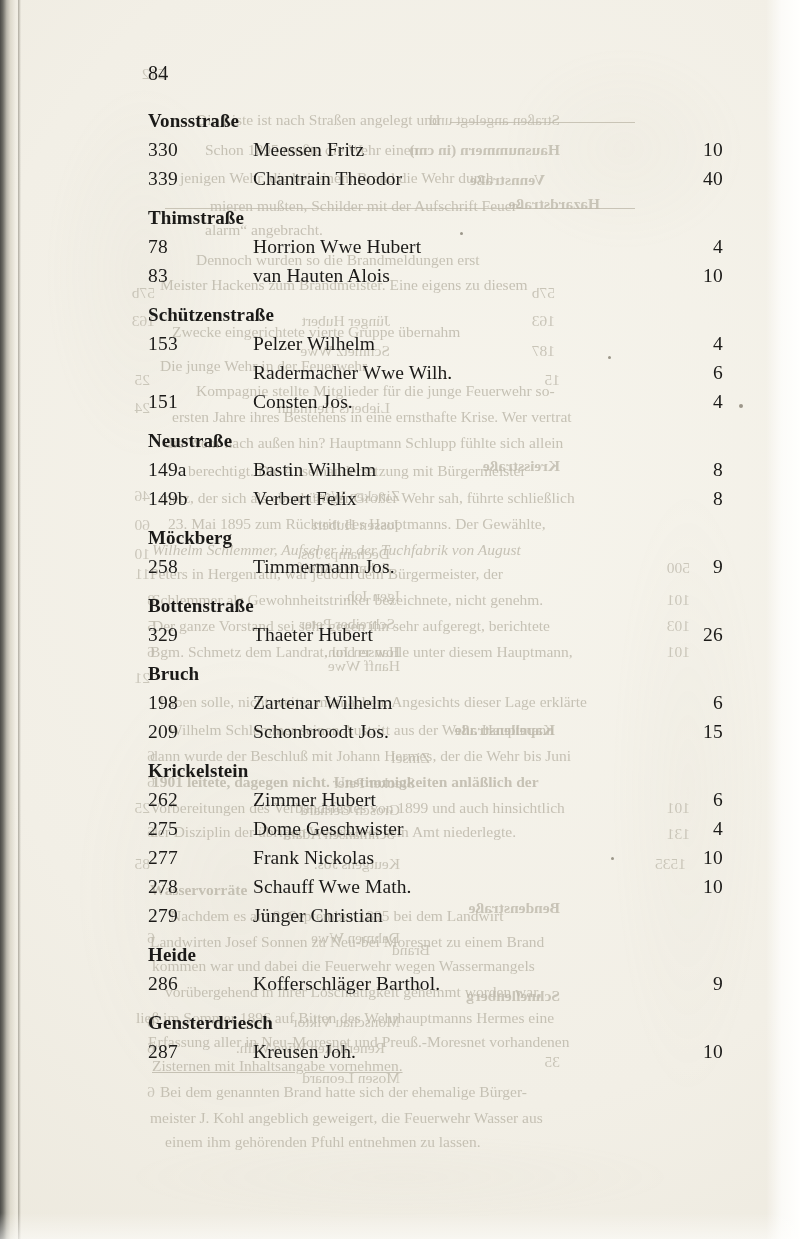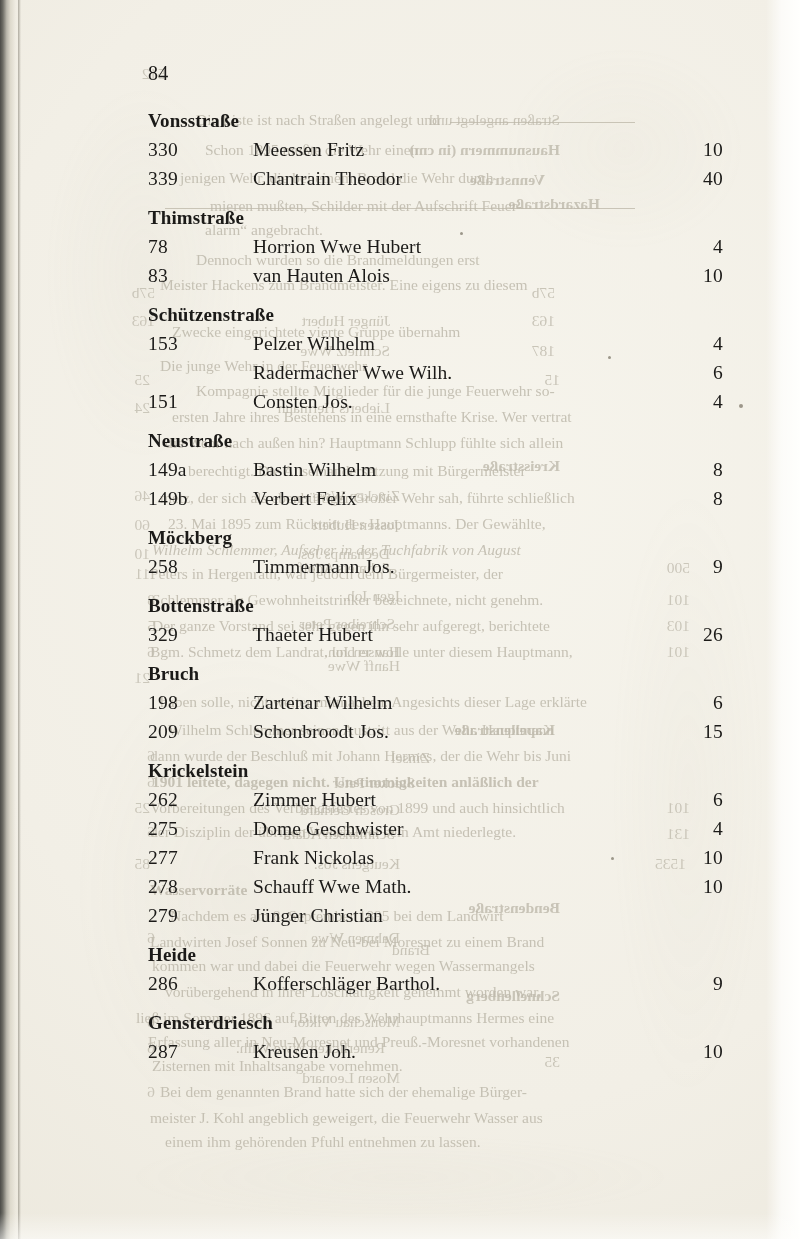--- a/index.html
+++ b/index.html
@@ -186,21 +186,21 @@
       <div class="bleed-line" style="left: 152px; top: 774px; opacity: 0.85; font-weight: bold;">1901 leitete, dagegen nicht. Unstimmigkeiten anläßlich der</div>
       <div class="bleed-line" style="left: 150px; top: 800px; opacity: 0.85;">Vorbereitungen des Verbandsfestes von 1899 und auch hinsichtlich</div>
       <div class="bleed-line" style="left: 150px; top: 824px; opacity: 0.85;">der Disziplin der übrigen Wehrführer sein Amt niederlegte.</div>
       <div class="bleed-line bl-bold" style="left: 150px; top: 882px; opacity: 0.85;">Wasservorräte</div>
       <div class="bleed-line" style="left: 170px; top: 908px; opacity: 0.85;">Nachdem es am 8. September 1895 bei dem Landwirt</div>
       <div class="bleed-line" style="left: 150px; top: 934px; opacity: 0.85;">Landwirten Josef Sonnen zu Neu-bei Moresnet zu einem Brand</div>
       <div class="bleed-line" style="left: 152px; top: 958px; opacity: 0.85;">kommen war und dabei die Feuerwehr wegen Wassermangels</div>
       <div class="bleed-line" style="left: 165px; top: 984px; opacity: 0.85;">vorübergehend in ihrer Löschtätigkeit gehemmt worden war,</div>
       <div class="bleed-line" style="left: 136px; top: 1010px; opacity: 0.85;">ließ im Sommer 1896 auf Bitten des Wehrhauptmanns Hermes eine</div>
       <div class="bleed-line" style="left: 148px; top: 1034px; opacity: 0.85;">Erfassung aller in Neu-Moresnet und Preuß.-Moresnet vorhandenen</div>
-      <div class="bleed-line" style="left: 152px; top: 1058px; opacity: 0.85;">Zisternen mit Inhaltsangabe vornehmen.</div>
+      <div class="bleed-line" style="left: 152px; top: 1058px; opacity: 0.85; text-decoration: underline;">Zisternen mit Inhaltsangabe vornehmen.</div>
       <div class="bleed-line" style="left: 160px; top: 1084px; opacity: 0.85;">Bei dem genannten Brand hatte sich der ehemalige Bürger-</div>
       <div class="bleed-line" style="left: 150px; top: 1110px; opacity: 0.85;">meister J. Kohl angeblich geweigert, die Feuerwehr Wasser aus</div>
       <div class="bleed-line" style="left: 165px; top: 1134px; opacity: 0.85;">einem ihm gehörenden Pfuhl entnehmen zu lassen.</div>
       <div class="bleed-line mirror" style="left: 560px; top: 112px; opacity: 0.8;">Straßen angelegt und</div>
       <div class="bleed-line mirror bl-bold" style="left: 560px; top: 142px; opacity: 0.8;">Hausnummern (in cm)</div>
       <div class="bleed-line mirror bl-bold" style="left: 600px; top: 196px; opacity: 0.8;">Hazardstraße</div>
       <div class="bleed-line mirror bl-bold" style="left: 545px; top: 172px; opacity: 0.8;">Vennstraße</div>
       <div class="bleed-line mirror" style="left: 555px; top: 285px; opacity: 0.8;">57b</div>
       <div class="bleed-line mirror" style="left: 555px; top: 313px; opacity: 0.8;">163</div>
       <div class="bleed-line mirror" style="left: 390px; top: 313px; opacity: 0.8;">Jünger Hubert</div>

